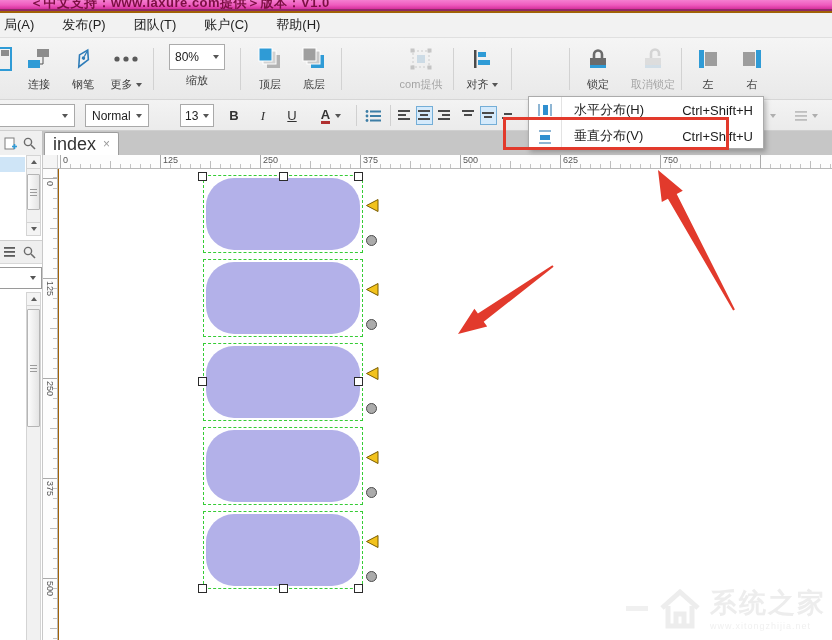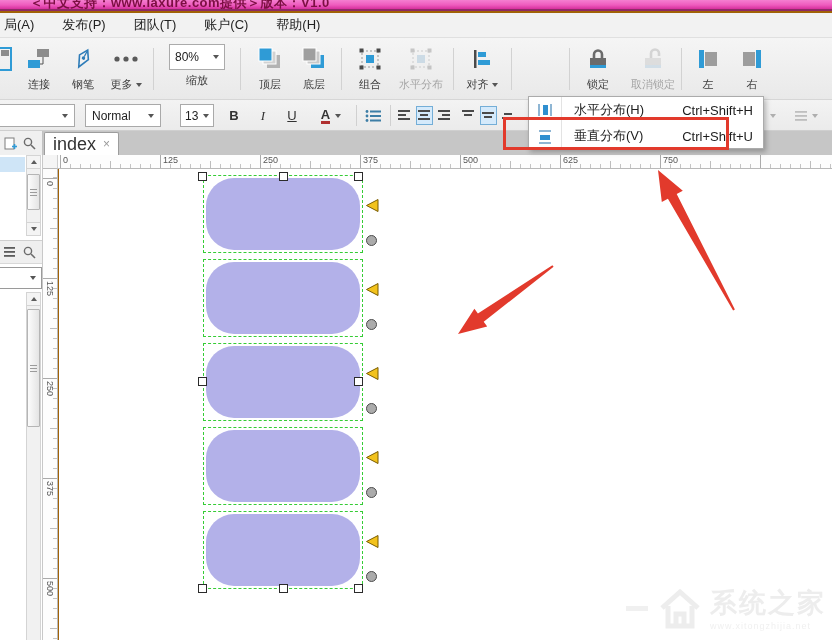--- a/index.html
+++ b/index.html
@@ -186,45 +186,32 @@
       <div class="t1icon">
         <svg width="24" height="24">
             <rect x="9" y="8" width="13" height="13" fill="#2f9bd6"></rect>
             <rect x="5" y="4" width="13" height="13" fill="#c9c9c9" stroke="#fff"></rect>
             <rect x="1" y="1" width="13" height="13" fill="#9f9f9f" stroke="#fff"></rect>
           </svg>
       </div>
       <div class="t1label">底层</div>
     </div>
     <div class="t1div" style="left:341px;"></div>
-    <div class="t1item" style="left:348px;width:44px;">
-      <div class="t1icon">
-        <svg width="24" height="24">
-            <rect x="4" y="4" width="16" height="16" fill="none" stroke="#999" stroke-dasharray="2 2"></rect>
-            <rect x="8" y="8" width="8" height="8" fill="#2f9bd6"></rect>
-            <rect x="1.5" y="1.5" width="4" height="4" fill="#4a4a4a"></rect>
-            <rect x="18.5" y="1.5" width="4" height="4" fill="#4a4a4a"></rect>
-            <rect x="1.5" y="18.5" width="4" height="4" fill="#4a4a4a"></rect>
-            <rect x="18.5" y="18.5" width="4" height="4" fill="#4a4a4a"></rect>
-          </svg>
-      </div>
-      <div class="t1label">组合</div>
-    </div>
     <div class="t1item disab" style="left:392px;width:58px;">
       <div class="t1icon">
         <svg width="24" height="24">
             <rect x="4" y="4" width="16" height="16" fill="none" stroke="#999" stroke-dasharray="2 2"></rect>
             <rect x="8" y="8" width="8" height="8" fill="#9bbdd6"></rect>
             <rect x="1.5" y="1.5" width="4" height="4" fill="#8a8a8a"></rect>
             <rect x="18.5" y="1.5" width="4" height="4" fill="#8a8a8a"></rect>
             <rect x="1.5" y="18.5" width="4" height="4" fill="#8a8a8a"></rect>
             <rect x="18.5" y="18.5" width="4" height="4" fill="#8a8a8a"></rect>
           </svg>
       </div>
-      <div class="t1label">水平分布</div>
+      <div class="t1label">com提供</div>
     </div>
     <div class="t1div" style="left:453px;"></div>
     <div class="t1item" style="left:458px;width:48px;">
       <div class="t1icon">
         <svg width="20" height="20">
             <rect x="2" y="1" width="2.5" height="18" fill="#4a4a4a"></rect>
             <rect x="6" y="3" width="8" height="5" fill="#2f9bd6"></rect>
             <rect x="6" y="11" width="12" height="5" fill="#2f9bd6"></rect>
           </svg>
       </div>
@@ -274,21 +261,21 @@
       </div>
       <div class="t1label">右</div>
     </div>
   </div>
 
   <div id="toolbar2">
     <div class="combo" style="left:-60px;width:135px;">
       <span></span>
         <span class="caret"></span>
     </div>
-    <div class="combo" style="left:85px;width:76px;">
+    <div class="combo" style="left:85px;width:64px;">
       <span>Normal</span>
         <span class="caret"></span>
     </div>
     <div class="combo" style="left:180px;width:34px;padding:0 4px;">
       <span>13</span>
         <span class="caret"></span>
     </div>
     <div class="fbtn" style="left:222px;font-weight:bold;">B</div>
     <div class="fbtn" style="left:251px;font-style:italic;font-family:'Liberation Serif',serif;">I</div>
     <div class="fbtn" style="left:280px;text-decoration:underline;">U</div>

